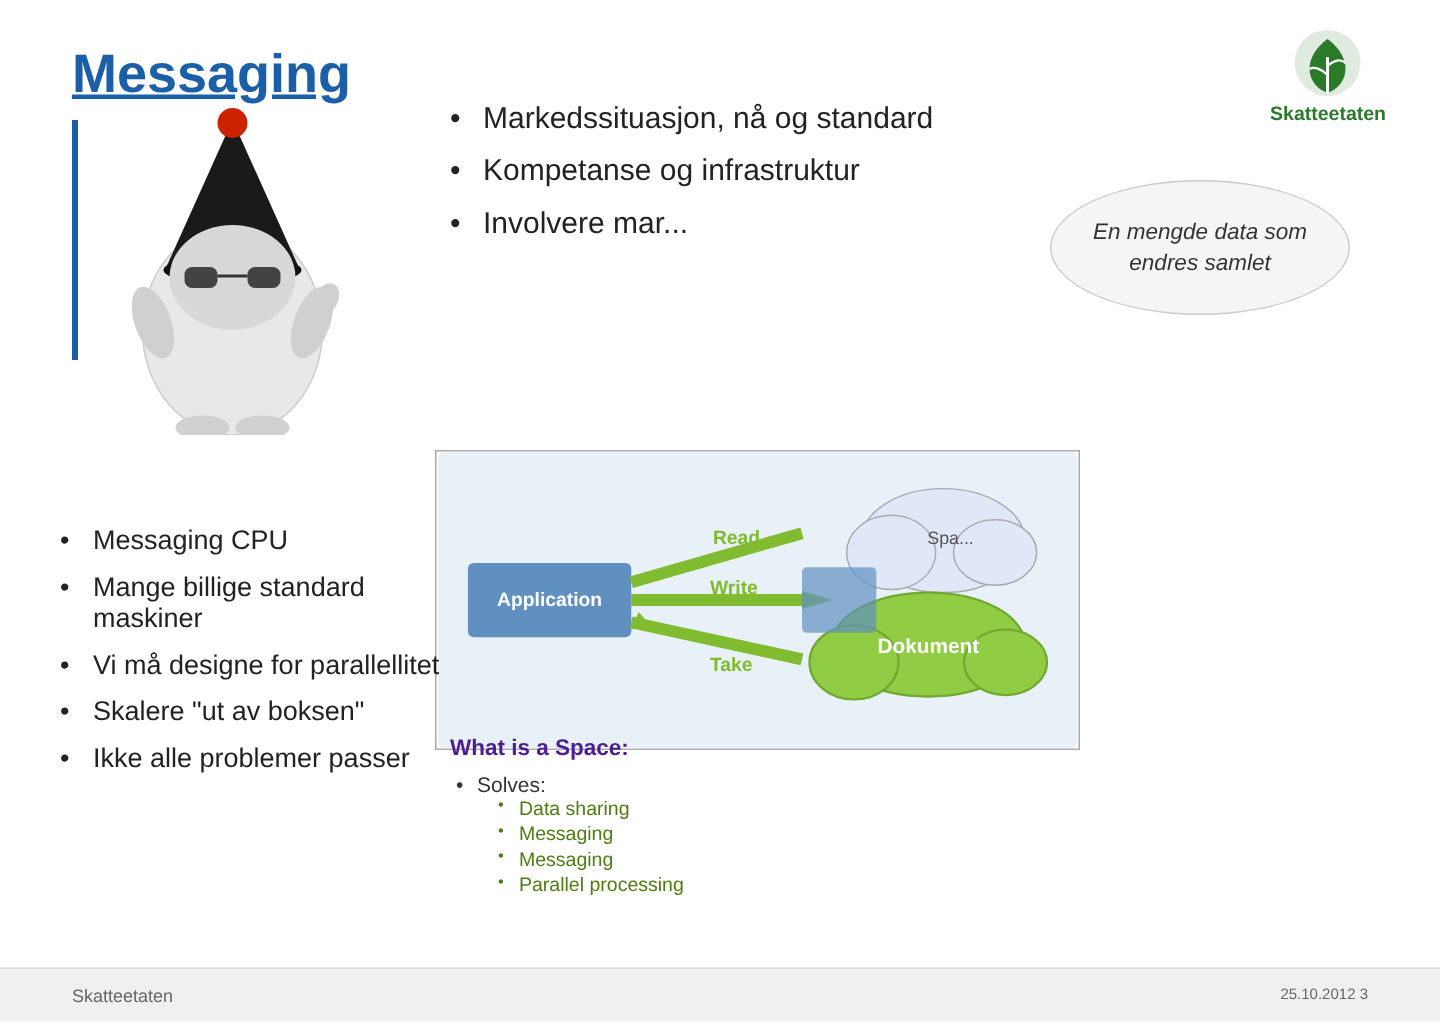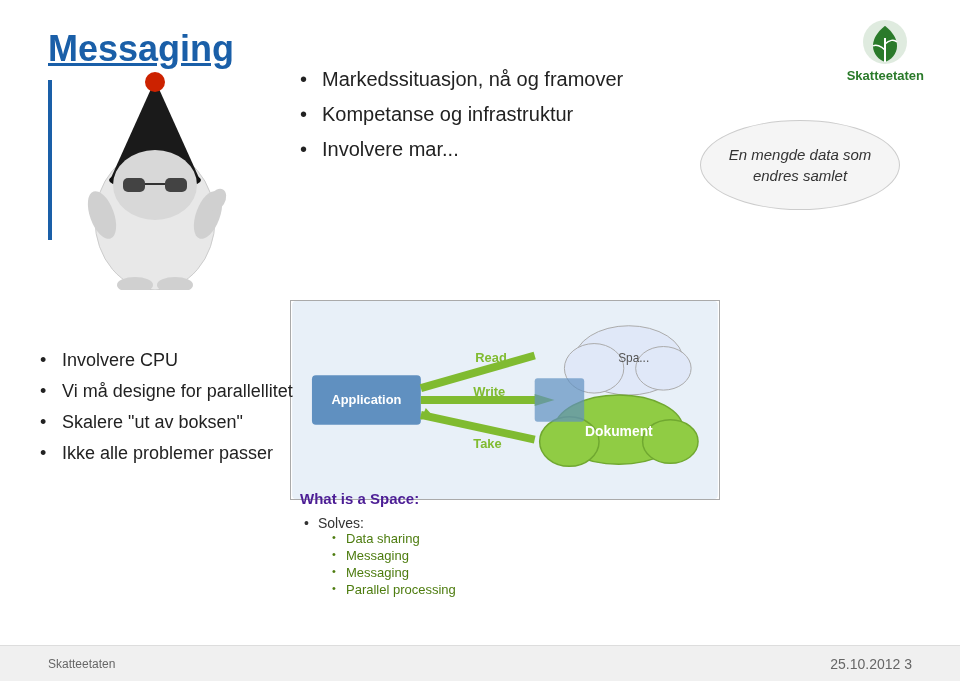--- a/index.html
+++ b/index.html
@@ -212,21 +212,21 @@
       justify-content: space-between;
       padding: 0 48px;
     }
 
     .footer-left {
       font-size: 12px;
       color: #666;
     }
 
     .footer-right {
-      font-size: 14px;
+      font-size: 10px;
       color: #666;
     }
 
     .footer-page {
       font-size: 12px;
       color: #666;
     }
 
     
     .diagram-svg {
@@ -274,21 +274,21 @@
     <ellipse cx="153" cy="155" rx="12" ry="25" fill="#d0d0d0" transform="rotate(20 153 155)"></ellipse>
 
     <ellipse cx="162" cy="140" rx="8" ry="12" fill="#d0d0d0" transform="rotate(30 162 140)"></ellipse>
 
     <ellipse cx="80" cy="225" rx="18" ry="8" fill="#d0d0d0"></ellipse>
     <ellipse cx="120" cy="225" rx="18" ry="8" fill="#d0d0d0"></ellipse>
   </svg>
 </div>
 
 <div class="bullet-list-top">
-  <div class="bullet-item">Markedssituasjon, nå og framover</div>
+  <div class="bullet-item">Markedssituasjon, nå og standard</div>
   <div class="bullet-item">Kompetanse og infrastruktur</div>
   <div class="bullet-item">Involvere mar...</div>
 </div>
 
 <div class="callout-bubble">En mengde data som endres samlet</div>
 
 <div class="diagram-area">
   <svg class="diagram-svg" viewBox="0 0 430 200" xmlns="http://www.w3.org/2000/svg">
 
     <rect x="0" y="0" width="430" height="200" fill="#e8f0f8" rx="4"></rect>
@@ -315,21 +315,22 @@
 
     <path d="M245 140 L130 115" stroke="#80bb30" stroke-width="8" fill="none"></path>
     <path d="M135 108 L130 120 L142 116 Z" fill="#80bb30"></path>
     <text x="183" y="148" font-size="13" fill="#80bb30" font-weight="bold">Take</text>
 
     <rect x="245" y="78" width="50" height="44" fill="#6090c0" rx="3" opacity="0.7"></rect>
   </svg>
 </div>
 
 <div class="bullet-list-bottom">
-  <div class="bullet-item">Involvere CPU</div>
+  <div class="bullet-item">Messaging CPU</div>
+  <div class="bullet-item">Mange billige standard maskiner</div>
   <div class="bullet-item">Vi må designe for parallellitet</div>
   <div class="bullet-item">Skalere "ut av boksen"</div>
   <div class="bullet-item">Ikke alle problemer passer</div>
 </div>
 
 <div class="info-box">
   <div class="info-box-title">What is a Space:</div>
   <ul>
     <li>
       <span>Solves:</span>

